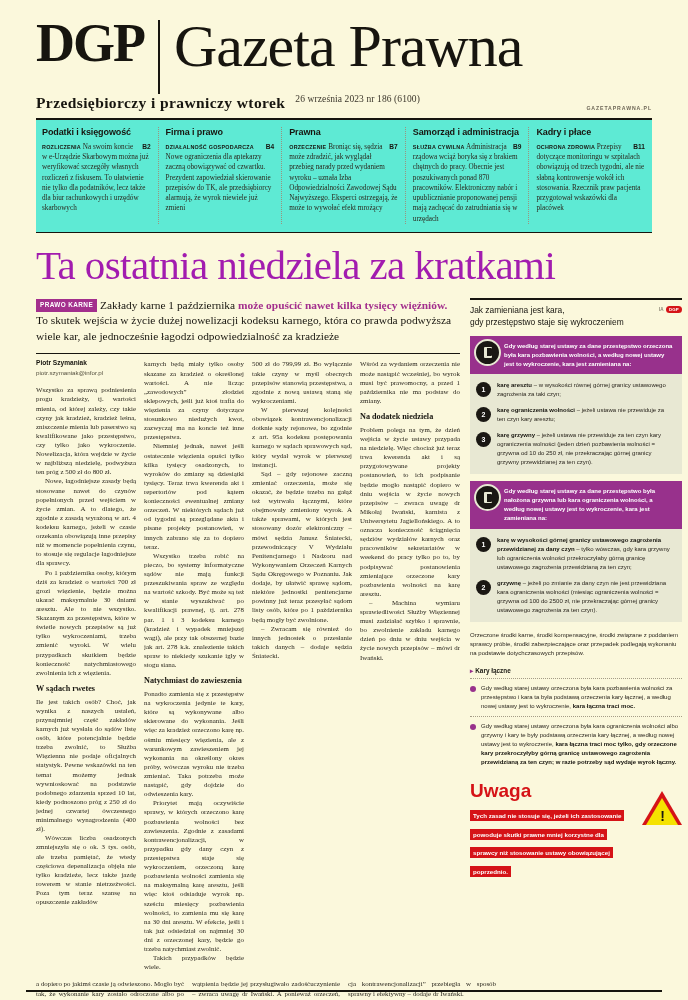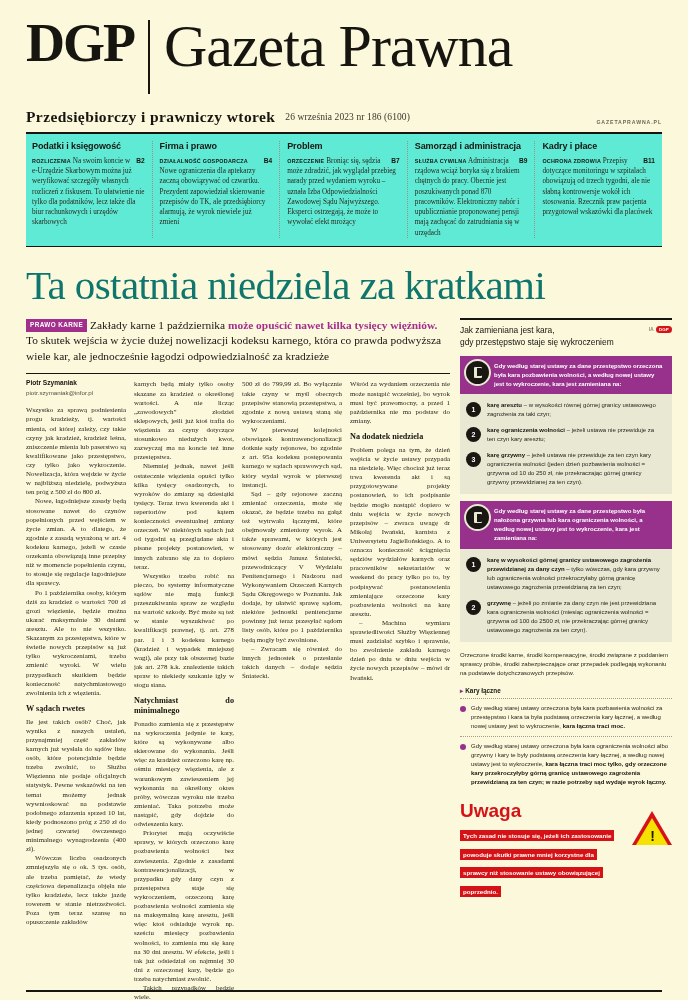--- a/index.html
+++ b/index.html
@@ -14,21 +14,21 @@
     font-family: "Liberation Serif", serif;
     color: #141310;
     position: relative;
   }
   .page {
     width: 688px;
     height: 1000px;
     position: relative;
     background: #fbf8dc;
     box-sizing: border-box;
-    padding: 0 26px;
+    padding: 0 36px;
   }
 
   
   .masthead {
     padding-top: 18px;
     display: flex;
     align-items: flex-start;
   }
   .logo-dgp {
     font-family: "Liberation Serif", serif;
@@ -46,23 +46,22 @@
   }
   .logo-gazeta {
     font-family: "Liberation Serif", serif;
     font-size: 60px;
     line-height: 0.95;
     letter-spacing: -1px;
     color: #17150f;
   }
 
   .subhead-row {
-    margin-top: 14px;
-    display: flex;
-    align-items: center;
+    display: flex;
+    align-items: flex-start;
     position: relative;
   }
   .subhead-title {
     font-family: "Liberation Serif", serif;
     font-weight: bold;
     font-size: 15.5px;
     letter-spacing: 0.4px;
     color: #17150f;
   }
   .subhead-date {
@@ -130,22 +129,22 @@
     color: #17150f;
     margin-left: 4px;
   }
 
   
   .headline {
     font-family: "Liberation Serif", serif;
     font-size: 41px;
     line-height: 1.03;
     letter-spacing: -0.6px;
-    color: #0f766e;
-    margin: 17px 0 12px 0;
+    color: #a21caf;
+    margin: 11px 0 12px 0;
     white-space: nowrap;
   }
 
   
   .content-wrap {
     display: flex;
     gap: 10px;
   }
   .left-col-area { width: 424px; flex: 0 0 424px; }
   .right-col-area { width: 212px; flex: 0 0 212px; }
@@ -461,21 +460,21 @@
       <div class="teaser-head">Podatki i księgowość</div>
       <div class="teaser-body"><span class="teaser-page">B2</span><span class="kicker">ROZLICZENIA</span> <span>Na swoim koncie w e-Urzędzie Skarbowym można już weryfikować szczegóły własnych rozliczeń z fiskusem. To ułatwienie nie tylko dla podatników, lecz także dla biur rachunkowych i urzędów skarbowych</span></div>
     </div>
 
     <div class="teaser">
       <div class="teaser-head">Firma i prawo</div>
       <div class="teaser-body"><span class="teaser-page">B4</span><span class="kicker">DZIAŁALNOŚĆ GOSPODARCZA</span> <span>Nowe ograniczenia dla aptekarzy zaczną obowiązywać od czwartku. Prezydent zapowiedział skierowanie przepisów do TK, ale przedsiębiorcy alarmują, że wyrok niewiele już zmieni</span></div>
     </div>
 
     <div class="teaser">
-      <div class="teaser-head">Problem</div>
+      <div class="teaser-head">Prawna</div>
       <div class="teaser-body"><span class="teaser-page">B7</span><span class="kicker">ORZECZENIE</span> <span>Broniąc się, sędzia może zdradzić, jak wyglądał przebieg narady przed wydaniem wyroku – uznała Izba Odpowiedzialności Zawodowej Sądu Najwyższego. Eksperci ostrzegają, że może to wywołać efekt mrożący</span></div>
     </div>
 
     <div class="teaser">
       <div class="teaser-head">Samorząd i administracja</div>
       <div class="teaser-body"><span class="teaser-page">B9</span><span class="kicker">SŁUŻBA CYWILNA</span> <span>Administracja rządowa wciąż boryka się z brakiem chętnych do pracy. Obecnie jest poszukiwanych ponad 870 pracowników. Elektroniczny nabór i upublicznianie proponowanej pensji mają zachęcać do zatrudniania się w urzędach</span></div>
     </div>
 
     <div class="teaser">
       <div class="teaser-head">Kadry i płace</div>
@@ -506,21 +505,21 @@
           <p>Po 1 października osoby, którym dziś za kradzież o wartości 700 zł grozi więzienie, będzie można ukarać maksymalnie 30 dniami aresztu. Ale to nie wszystko. Skazanym za przestępstwa, które w świetle nowych przepisów są już tylko wykroczeniami, trzeba zmienić wyroki. W wielu przypadkach skutkiem będzie konieczność natychmiastowego zwolnienia ich z więzienia.</p>
           <div class="subhead">W sądach rwetes</div>
           <p class="first">Ile jest takich osób? Choć, jak wynika z naszych ustaleń, przynajmniej część zakładów karnych już wysłała do sądów listę osób, które potencjalnie będzie trzeba zwolnić, to Służba Więzienna nie podaje oficjalnych statystyk. Pewne wskazówki na ten temat możemy jednak wywnioskować na podstawie podobnego zdarzenia sprzed 10 lat, kiedy podnoszono próg z 250 zł do jednej czwartej ówczesnego minimalnego wynagrodzenia (400 zł).</p>
           <p>Wówczas liczba osadzonych zmniejszyła się o ok. 3 tys. osób, ale trzeba pamiętać, że wtedy częściowa depenalizacja objęła nie tylko kradzieże, lecz także jazdę rowerem w stanie nietrzeźwości. Poza tym teraz szansę na opuszczenie zakładów</p>
         </div>
 
         <div class="col">
           <p class="first">karnych będą miały tylko osoby skazane za kradzież o określonej wartości. A nie licząc „zawodowych” złodziei sklepowych, jeśli już ktoś trafia do więzienia za czyny dotyczące stosunkowo niedużych kwot, zazwyczaj ma na koncie też inne przestępstwa.</p>
           <p>Niemniej jednak, nawet jeśli ostatecznie więzienia opuści tylko kilka tysięcy osadzonych, to wyroków do zmiany są dziesiątki tysięcy. Teraz trwa kwerenda akt i repertoriów pod kątem konieczności ewentualnej zmiany orzeczeń. W niektórych sądach już od tygodni są przeglądane akta i pisane projekty postanowień, w innych zabrano się za to dopiero teraz.</p>
           <p>Wszystko trzeba robić na pieczo, bo systemy informatyczne sądów nie mają funkcji przeszukiwania spraw ze względu na wartość szkody. Być może są też w stanie wyszukiwać po kwalifikacji prawnej, tj. art. 278 par. 1 i 3 kodeksu karnego (kradzież i wypadek mniejszej wagi), ale przy tak obszernej bazie jak art. 278 k.k. znalezienie takich spraw to niekiedy szukanie igły w stogu siana.</p>
-          <div class="subhead">Natychmiast do minimalnego</div>
+          <div class="subhead">Natychmiast do zawieszenia</div>
           <p class="first">Ponadto zamienia się z przestępstw na wykroczenia jedynie te kary, które są wykonywane albo skierowane do wykonania. Jeśli więc za kradzież orzeczono karę np. ośmiu miesięcy więzienia, ale z warunkowym zawieszeniem jej wykonania na określony okres próby, wówczas wyroku nie trzeba zmieniać. Taka potrzeba może nastąpić, gdy dojdzie do odwieszenia kary.</p>
           <p>Priorytet mają oczywiście sprawy, w których orzeczono karę pozbawienia wolności bez zawieszenia. Zgodnie z zasadami kontrawencjonalizacji, w przypadku gdy dany czyn z przestępstwa staje się wykroczeniem, orzeczoną karę pozbawienia wolności zamienia się na maksymalną karę aresztu, jeśli więc ktoś odsiaduje wyrok np. sześciu miesięcy pozbawienia wolności, to zamienia mu się karę na 30 dni aresztu. W efekcie, jeśli i tak już odsiedział on najmniej 30 dni z orzeczonej kary, będzie go trzeba natychmiast zwolnić.</p>
           <p>Takich przypadków będzie wiele.</p>
         </div>
 
         <div class="col">
           <p class="first">500 zł do 799,99 zł. Bo wyłącznie takie czyny w myśl obecnych przepisów stanowią przestępstwa, a zgodnie z nową ustawą staną się wykroczeniami.</p>
           <p>W pierwszej kolejności obowiązek kontrawencjonalizacji dotknie sądy rejonowe, bo zgodnie z art. 95a kodeksu postępowania karnego w sądach sprawowych sąd, który wydał wyrok w pierwszej instancji.</p>
           <p>Sąd – gdy rejonowe zaczną zmieniać orzeczenia, może się okazać, że będzie trzeba na gałąź też wytrwała łącznymi, które obejmowały zmieniony wyrok. A także sprawami, w których jest stosowany dozór elektroniczny – mówi sędzia Janusz Śniatecki, przewodniczący V Wydziału Penitencjarnego i Nadzoru nad Wykonywaniem Orzeczeń Karnych Sądu Okręgowego w Poznaniu. Jak dodaje, by ułatwić sprawę sądom, niektóre jednostki penitencjarne powinny już teraz przesyłać sądom listy osób, które po 1 października będą mogły być zwolnione.</p>
           <p>– Zwracam się również do innych jednostek o przesłanie takich danych – dodaje sędzia Śniatecki.</p>

